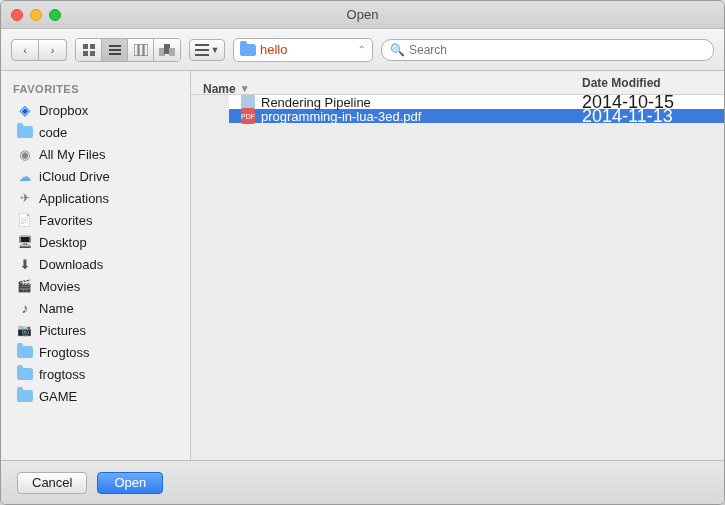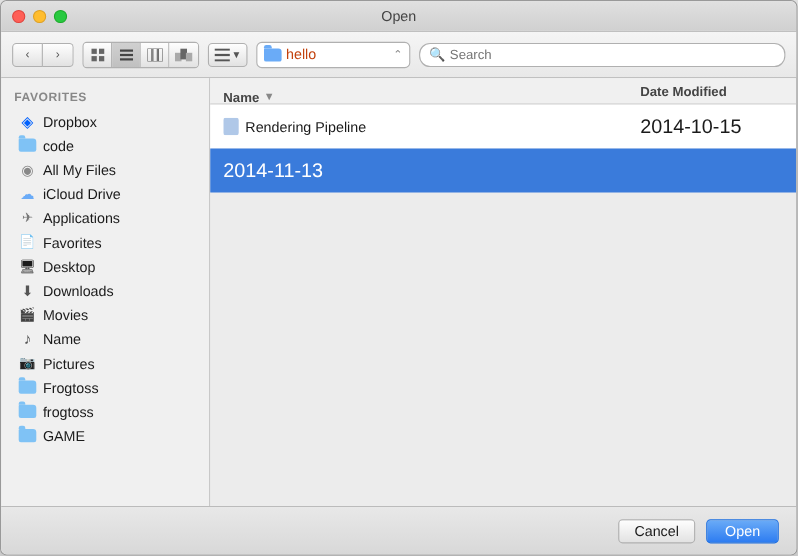--- a/index.html
+++ b/index.html
@@ -241,22 +241,23 @@
     }
     .sort-arrow { color: #888; font-size: 10px; }
     .file-list {
       flex: 1;
       overflow-y: auto;
     }
     .file-row {
       display: flex;
       align-items: center;
       padding: 0 12px;
-      height: 40px;
+      height: 14px;
       cursor: default;
+      margin-left: 38px;
     }
     .file-row:nth-child(even) { background: #f5f8fb; }
     .file-row:nth-child(odd) { background: white; }
     .file-row.selected {
       background: #3a7bdb !important;
       color: white;
     }
     .file-cell-name {
       flex: 1;
       font-size: 13px;
@@ -271,21 +272,20 @@
       font-size: 18px;
       color: inherit;
     }
     
     .bottom-bar {
       height: 44px;
       background: linear-gradient(to bottom, #e8e8e8, #d8d8d8);
       border-top: 1px solid #bbb;
       display: flex;
       align-items: center;
-      justify-content: flex-end;
       padding: 0 16px;
       gap: 10px;
       border-radius: 0 0 6px 6px;
     }
     .btn-cancel {
       height: 22px;
       padding: 0 14px;
       background: linear-gradient(to bottom, #fefefe, #e2e2e2);
       border: 1px solid #b0b0b0;
       border-radius: 4px;
@@ -487,20 +487,24 @@
 
     <div class="file-list" id="file-list">
     <div class="file-row">
     <div class="file-cell-name">
       <span style="display:inline-block;width:14px;height:16px;background:#b0c8e8;border-radius:2px;"></span>
       <span>Rendering Pipeline</span>
     </div>
     <div class="file-cell-date">2014-10-15</div>
   </div>
         <div class="file-row selected">
+    <div class="file-cell-name">
+      <span style="display:inline-block;width:14px;height:16px;background:#e05a5a;border-radius:2px;font-size:7px;color:white;display:flex;align-items:center;justify-content:center;">PDF</span>
+      <span>programming-in-lua-3ed.pdf</span>
+    </div>
     <div class="file-cell-date">2014-11-13</div>
   </div>
       </div>
   </div>
 </div>
 
 <div class="bottom-bar">
   <button class="btn-cancel">Cancel</button>
   <button class="btn-open">Open</button>
 </div>

